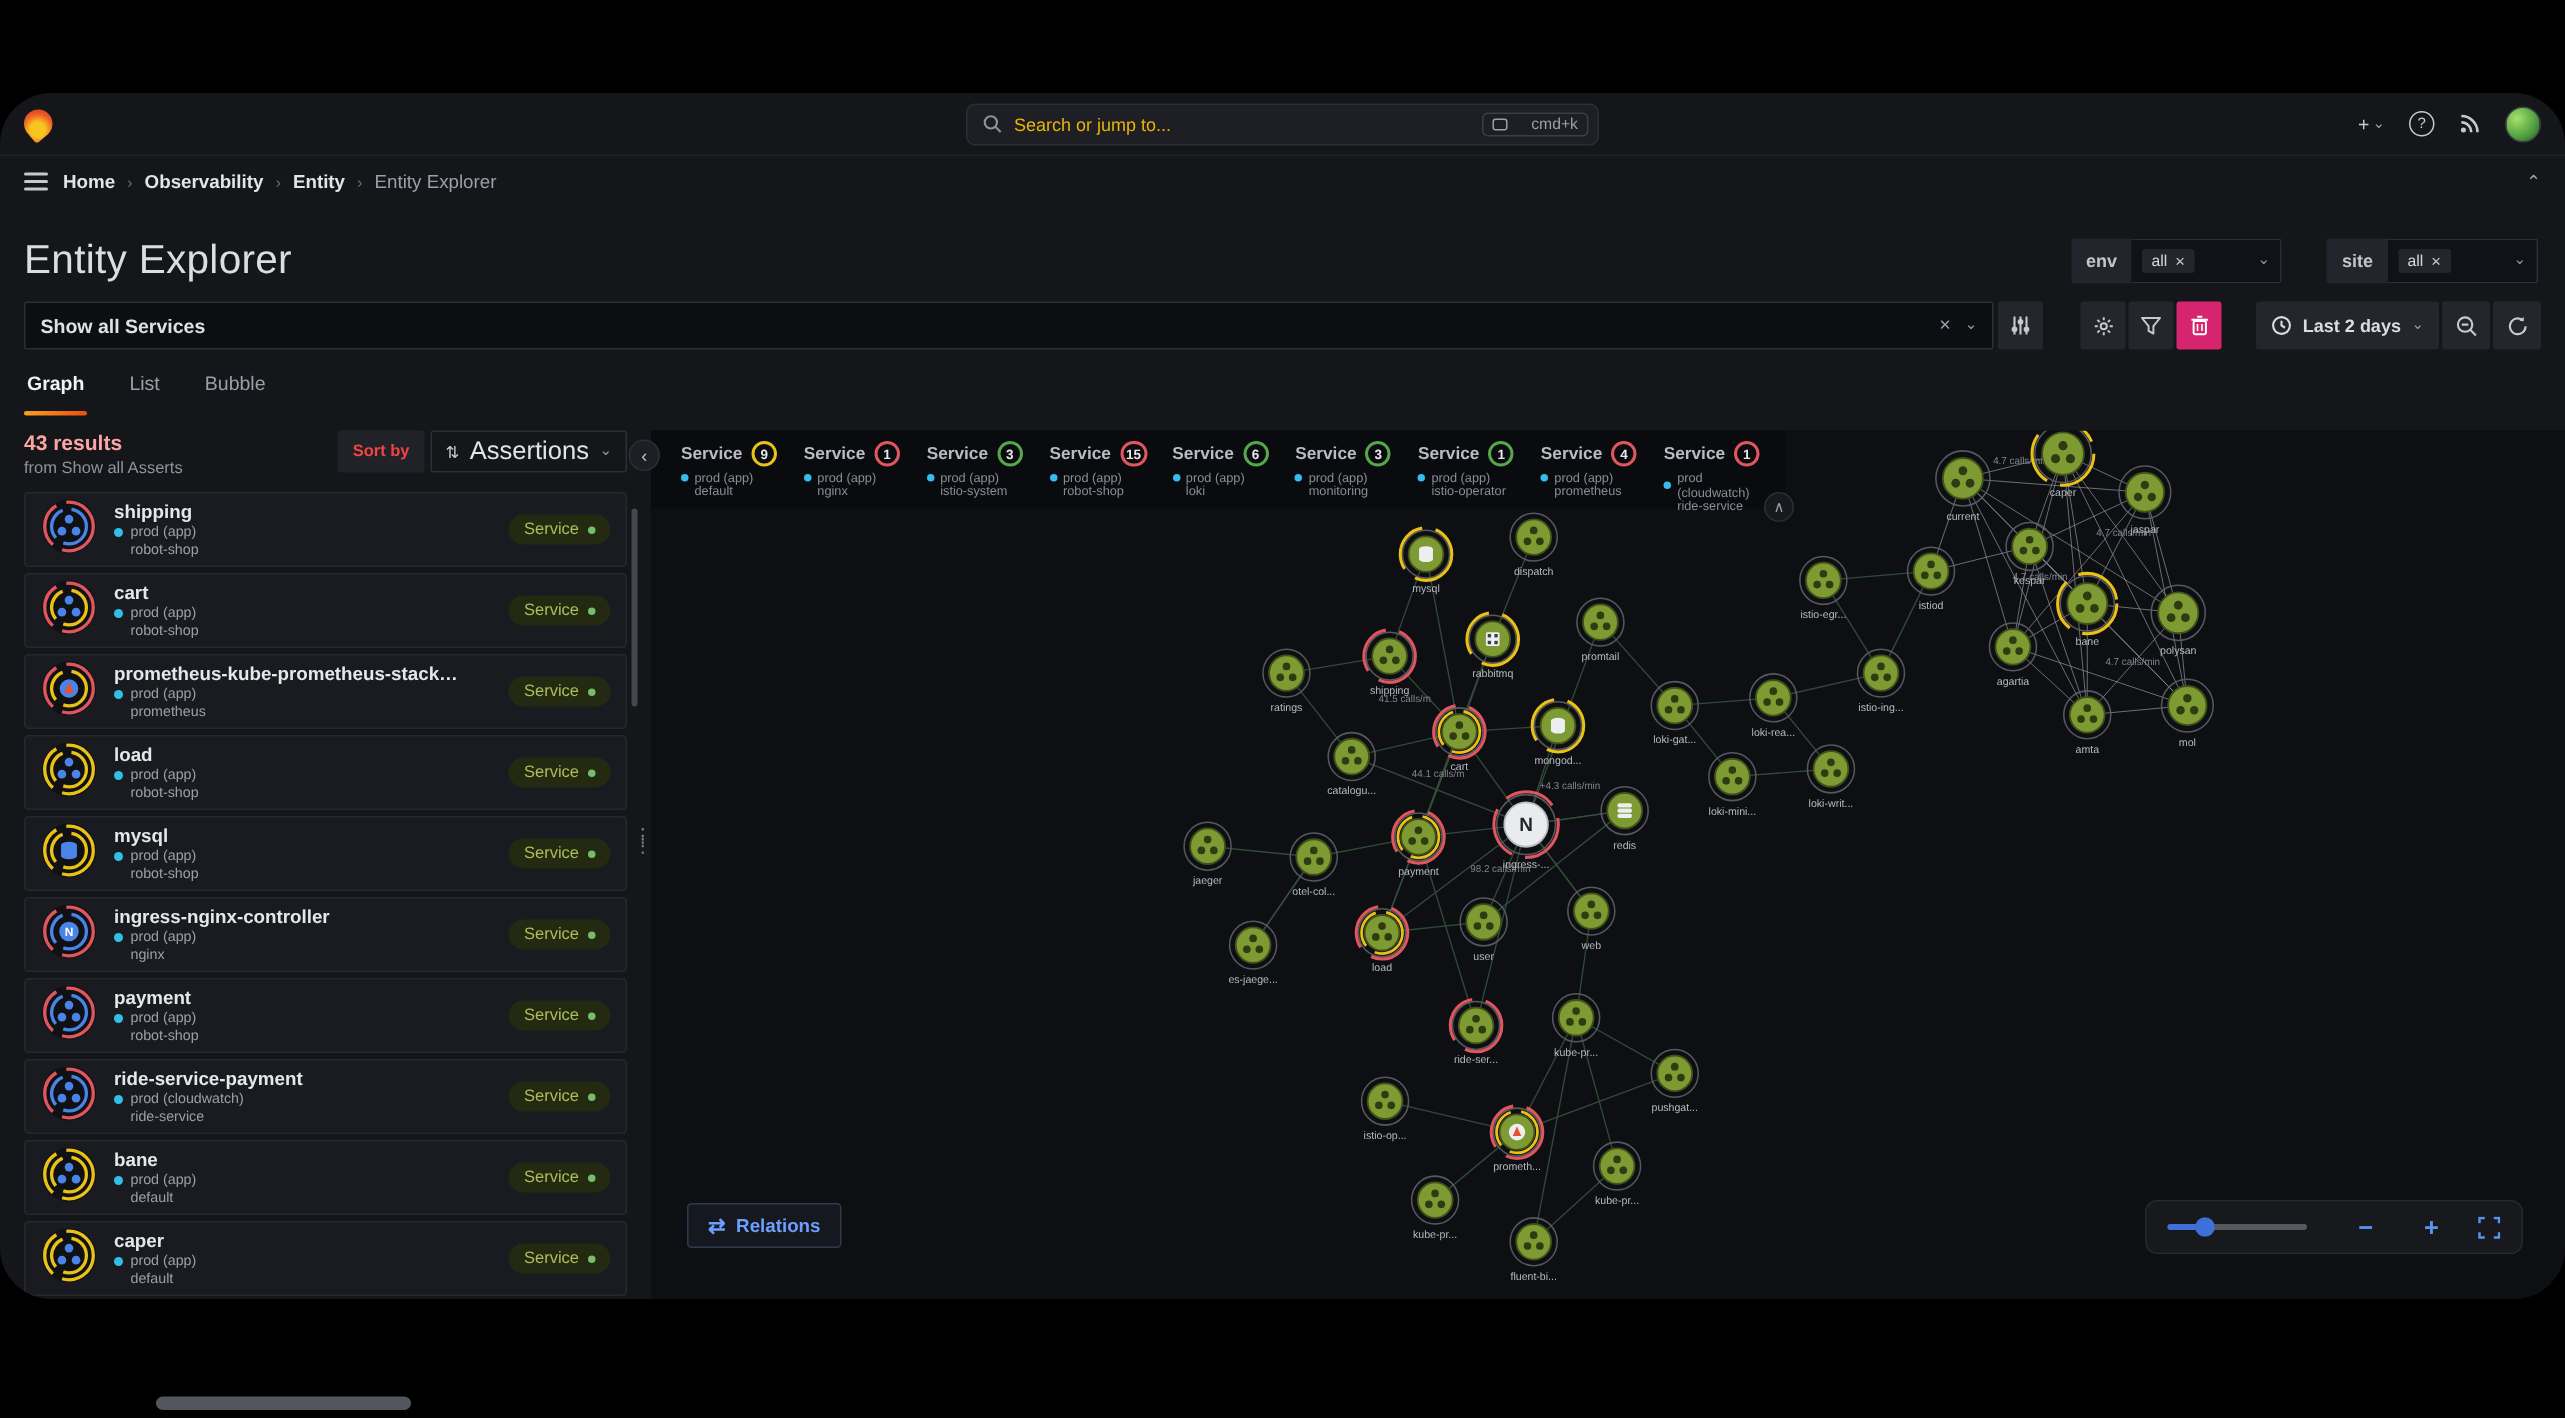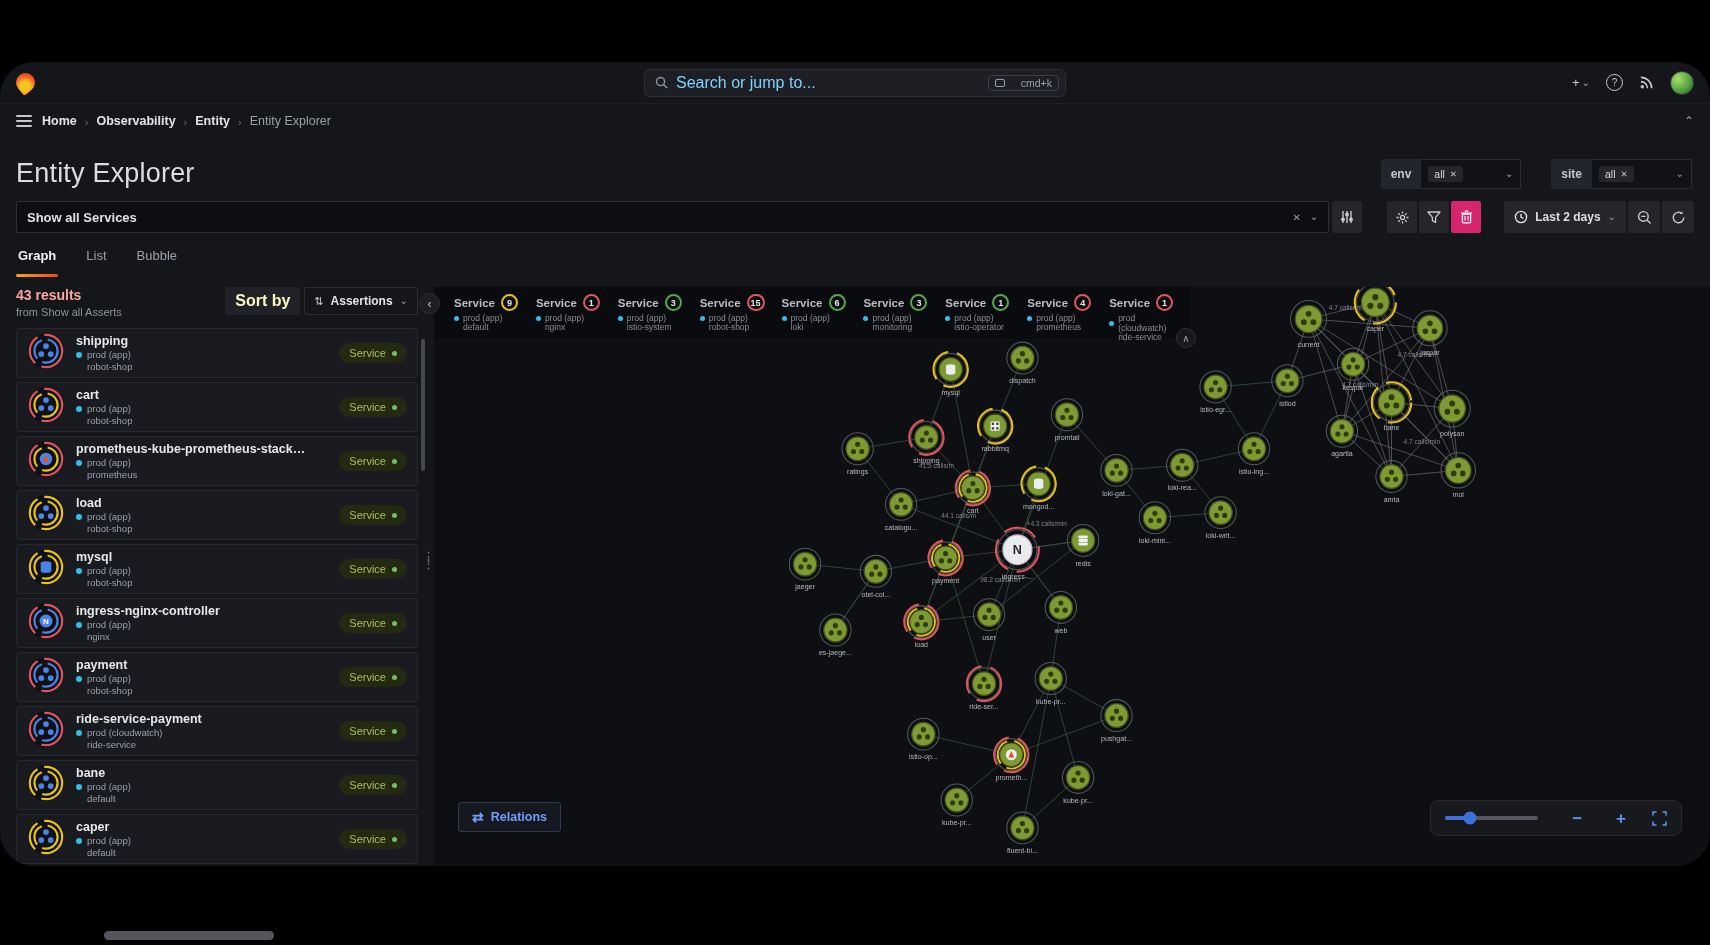--- a/index.html
+++ b/index.html
@@ -9,21 +9,21 @@
 
   .app{position:absolute;left:0;top:62px;width:1710px;height:804px;background:#141619;
        border-radius:34px;overflow:hidden;display:flex;flex-direction:column}
 
   
   .topnav{height:42px;flex:0 0 42px;display:flex;align-items:center;padding:0 16px;position:relative;border-bottom:1px solid #1f2125}
   .grafana-logo{width:19px;height:19px;border-radius:50% 50% 50% 12%;transform:rotate(-40deg);
       background:radial-gradient(circle at 35% 65%, #f8c51f 0 28%, #f05a28 60%, #b5311c 100%)}
   .search-jump{position:absolute;left:50%;transform:translateX(-50%);width:422px;height:28px;background:#1d1f24;
       border:1px solid #2c2f36;border-radius:6px;display:flex;align-items:center;gap:8px;padding:0 6px 0 10px;cursor:text}
-  .search-jump .sj-text{flex:1;font-size:16px;color:#7dd3fc}
+  .search-jump .sj-text{flex:1;font-size:12px;color:#eab308}
   .kbd-badge{display:flex;align-items:center;gap:16px;border:1px solid #3a3e46;border-radius:4px;padding:1px 6px;font-size:10.5px;color:#9aa0a9}
   .kbd-badge .keycap{width:10px;height:8px;border:1px solid #9aa0a9;border-radius:2px}
   .nav-right{margin-left:auto;display:flex;align-items:center;gap:16px}
   .nav-ic{display:flex;align-items:center;color:#c7c9cd;font-size:13px;gap:2px;cursor:pointer}
   .help-circ{width:17px;height:17px;border:1.4px solid #c7c9cd;border-radius:50%;font-size:10px;display:flex;align-items:center;justify-content:center}
   .avatar{width:24px;height:24px;border-radius:50%;background:radial-gradient(circle at 32% 32%, #a6e06b, #4f9e3f 60%, #23542a);border:1px solid #3b3e44}
   .caret{font-size:10px;color:#9aa0a9;line-height:1}
 
   
   .crumbbar{height:34px;flex:0 0 34px;display:flex;align-items:center;gap:10px;padding:0 16px}
@@ -67,24 +67,24 @@
   .tab.active::after{content:"";position:absolute;left:0;right:0;bottom:-2px;height:3px;border-radius:2px;
       background:linear-gradient(90deg,#f8a11c,#eb4d12)}
 
   
   .content{flex:1;display:flex;min-height:0;padding:12px 0 0 16px}
   .results-panel{width:402px;display:flex;flex-direction:column;min-height:0}
   .results-head{display:flex;align-items:flex-start}
   .res-count{font-size:14px;font-weight:bold;color:#fca5a5}
   .res-sub{font-size:11px;color:#8e949e;margin-top:3px}
   .sort-wrap{margin-left:auto;display:flex;gap:4px}
-  .sort-label{background:#202227;height:28px;display:flex;align-items:center;padding:0 10px;font-size:16px;font-weight:bold;color:#fef9c3;border-radius:2px}
+  .sort-label{background:#202227;height:28px;display:flex;align-items:center;padding:0 10px;font-size:11px;font-weight:bold;color:#ef4444;border-radius:2px}
   .sort-select{height:28px;border:1px solid #2c2f36;background:#141619;display:flex;align-items:center;gap:7px;padding:0 9px;border-radius:2px;cursor:pointer}
   .sort-ic{color:#c7c9cd;font-size:11px}
-  .sort-value{font-size:12px;font-weight:bold;color:#e3e4e6}
+  .sort-value{font-size:17px;font-weight:normal;color:#e3e4e6}
   .list{flex:1;margin-top:10px;display:flex;flex-direction:column;gap:4px;overflow:hidden}
   .card{flex:0 0 50px;background:#191b20;border:1px solid #26282e;border-radius:3px;display:flex;align-items:center;gap:11px;padding:0 10px;cursor:pointer}
   .card .ic{flex:0 0 38px}
   .card .meta{display:flex;flex-direction:column;gap:1px}
   .card .nm{font-size:12.5px;font-weight:bold;color:#e6e7e9;max-width:230px;white-space:nowrap;overflow:hidden;text-overflow:ellipsis}
   .card .env-line{display:flex;align-items:center;gap:5px;font-size:9.5px;color:#9aa0a9}
   .cyan-dot{width:6px;height:6px;border-radius:50%;background:#33bdea;flex:0 0 6px}
   .card .ns-line{font-size:9.5px;color:#9aa0a9;margin-left:11px}
   .svc-pill{margin-left:auto;background:#242a12;border-radius:10px;height:20px;display:flex;align-items:center;gap:6px;padding:0 10px}
   .svc-pill .t{font-size:11px;color:#adbd58}

